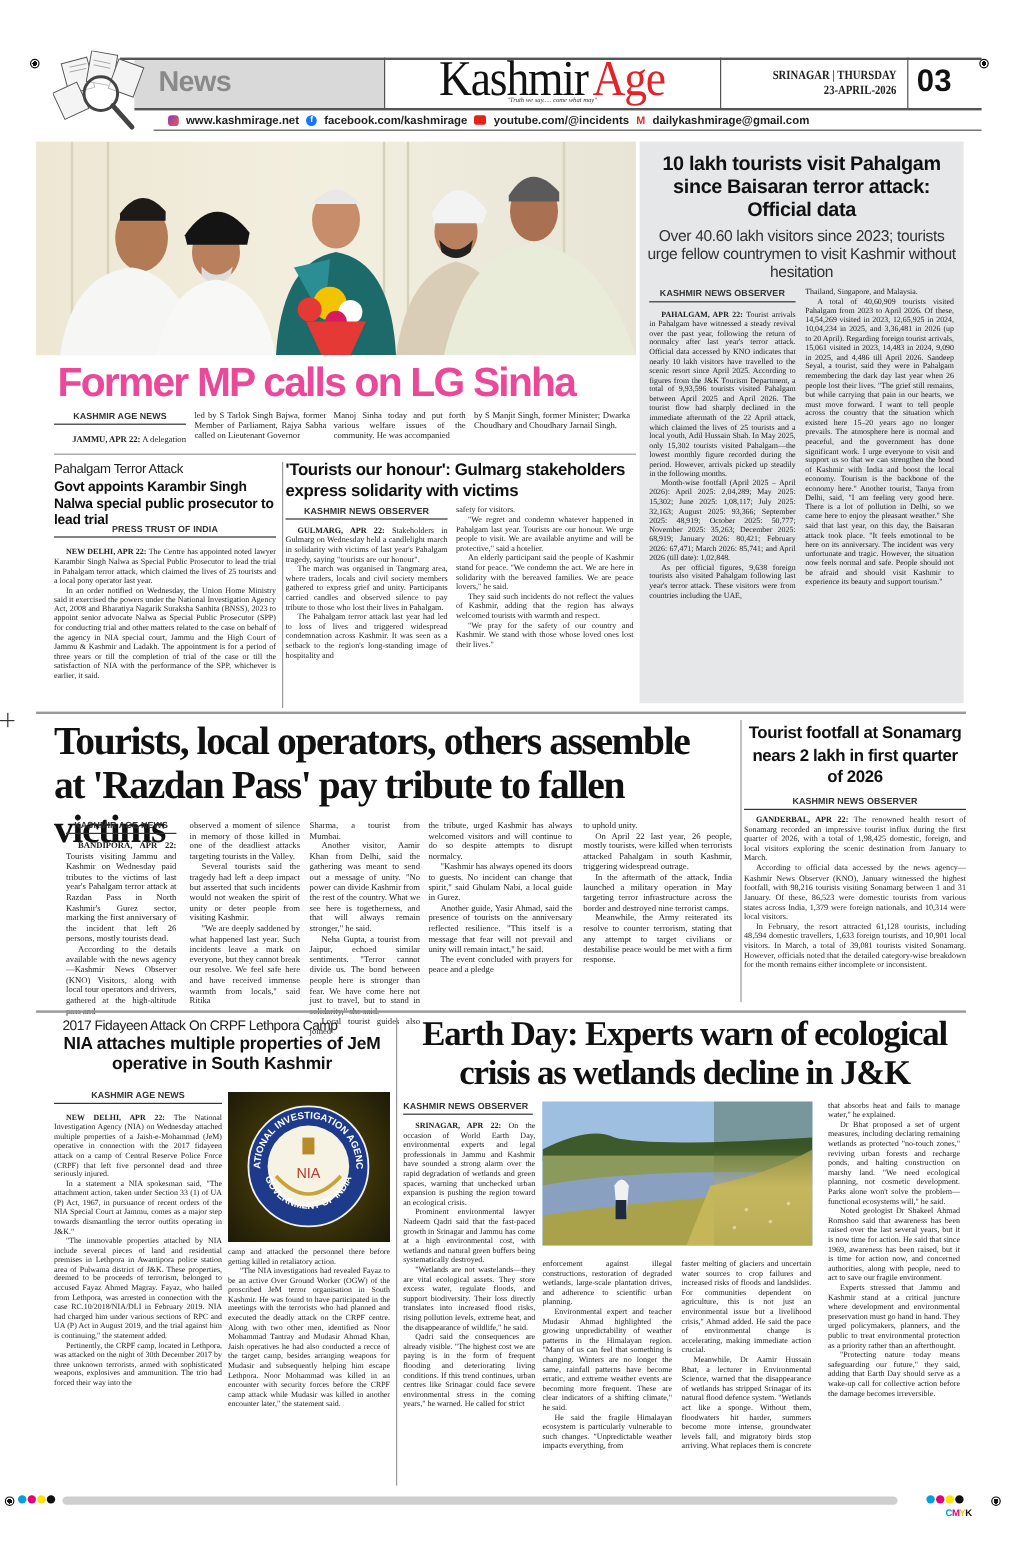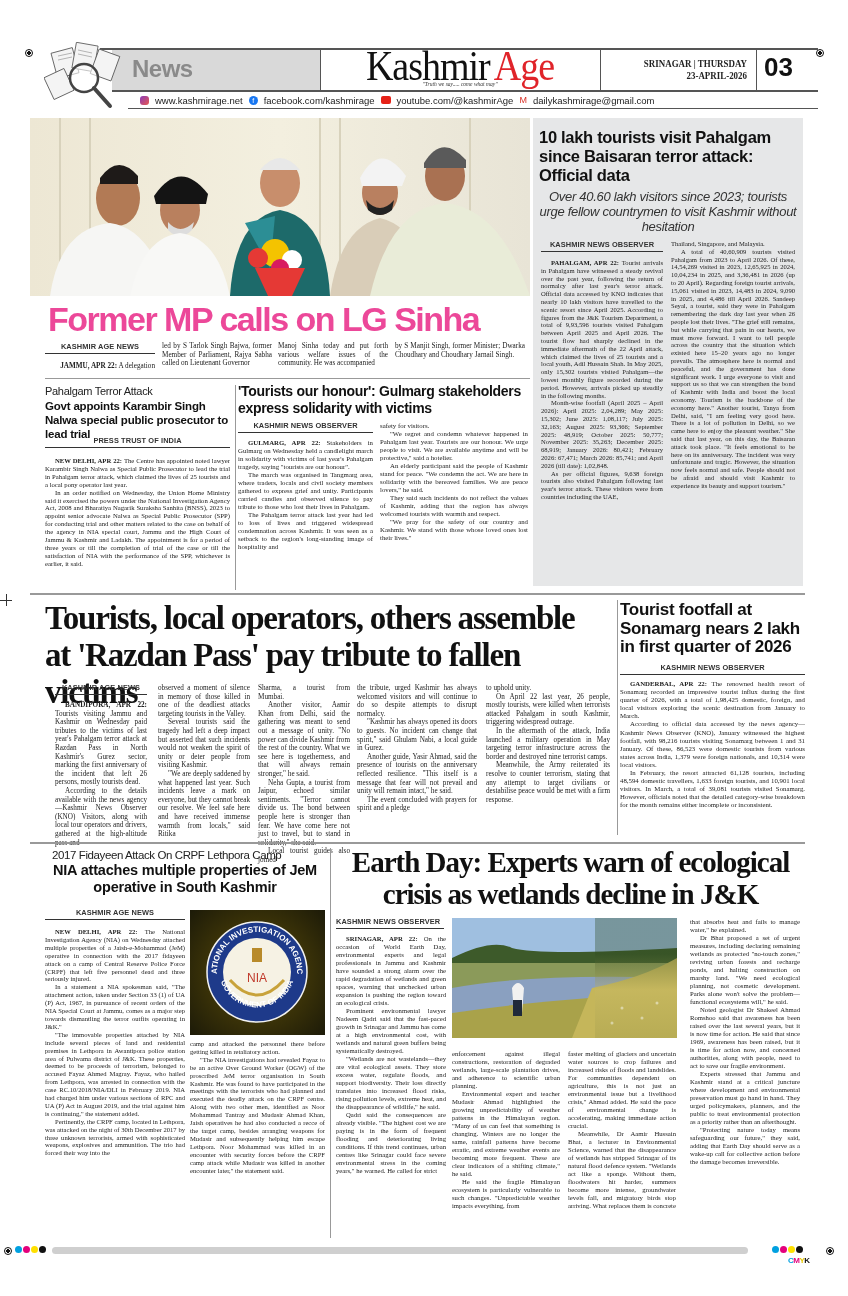--- a/index.html
+++ b/index.html
@@ -56,27 +56,27 @@
   <div class="abs serif" style="left:380px;top:81px;width:160px;text-align:center;font-size:5.5px;font-style:italic;color:#333;">"Truth we say..... come what may"</div>
   <div class="abs" style="left:600px;top:48px;width:1px;height:42px;background:#555;"></div>
   <div class="abs serif" style="left:612px;top:58px;width:135px;text-align:right;font-size:10.5px;font-weight:bold;color:#222;line-height:12px;transform:scaleX(0.85);transform-origin:right;">
     <div>SRINAGAR | THURSDAY</div>
     <div>23-APRIL-2026</div>
   </div>
   <div class="abs" style="left:756px;top:48px;width:1px;height:42px;background:#555;"></div>
   <div class="abs sans" style="left:764px;top:52px;font-size:26px;font-weight:bold;color:#111;">03</div>
   <div class="abs" style="left:112px;top:90px;width:706px;height:1.5px;background:#555;"></div>
 
-  <div class="abs sans" style="left:140px;top:93px;height:14px;display:flex;align-items:center;gap:6px;font-size:9.5px;font-weight:normal;color:#222;">
+  <div class="abs sans" style="left:140px;top:93px;height:14px;display:flex;align-items:center;gap:6px;font-size:9.5px;font-weight:bold;color:#222;">
     <span style="width:9px;height:9px;border-radius:3px;background:linear-gradient(135deg,#8a3ab9,#e95950);display:inline-block;"></span>
     <span>www.kashmirage.net</span>
     <span style="width:9px;height:9px;border-radius:50%;background:#1877f2;display:inline-block;color:#fff;font-size:7px;text-align:center;line-height:9px;">f</span>
     <span>facebook.com/kashmirage</span>
     <span style="width:10px;height:8px;border-radius:2px;background:#e62117;display:inline-block;"></span>
-    <span>youtube.com/@kashmirAge</span>
+    <span>youtube.com/@incidents</span>
     <span style="color:#d93025;font-size:9px;">M</span>
     <span>dailykashmirage@gmail.com</span>
   </div>
   <div class="abs" style="left:128px;top:108px;width:690px;height:1.2px;background:#555;"></div>
 </header>
 
 <div class="abs" style="left:30px;top:118px;width:500px;height:178px;background:linear-gradient(90deg,#ede7d4 0%,#f3efdf 50%,#e8e4d6 100%);overflow:hidden;">
   <svg width="500" height="178" viewBox="0 0 500 178">
     <g stroke="#d8d2bc" stroke-width="2">
         <line x1="30" y1="0" x2="30" y2="178"></line>
@@ -123,22 +123,22 @@
   <div class="abs body-text" style="left:45px;top:362px;width:110px;text-align:right;">
     <span class="dl">JAMMU, APR 22:</span> <span>A delegation</span>
   </div>
   <div class="abs body-text" style="left:162px;top:342px;width:110px;">led by S Tarlok Singh Bajwa, former Member of Parliament, Rajya Sabha called on Lieutenant Governor</div>
   <div class="abs body-text" style="left:278px;top:342px;width:110px;">Manoj Sinha today and put forth various welfare issues of the community. He was accompanied</div>
   <div class="abs body-text" style="left:395px;top:342px;width:130px;">by S Manjit Singh, former Minister; Dwarka Choudhary and Choudhary Jarnail Singh.</div>
 </article>
 <div class="hline" style="left:45px;top:378px;width:485px;background:#999;"></div>
 
 <aside class="abs" style="left:533px;top:118px;width:270px;height:468px;background:#e6e7e8;">
-  <h2 class="sans" style="margin:10px 6px 0;text-align:left;font-size:16.5px;line-height:19px;font-weight:bold;color:#111;letter-spacing:-0.3px;">10 lakh tourists visit Pahalgam since Baisaran terror attack: Official data</h2>
-  <div class="sans" style="margin:4px 6px 0;text-align:center;font-size:13px;line-height:15px;color:#333;letter-spacing:-0.3px;font-style:italic;">Over 40.60 lakh visitors since 2023; tourists urge fellow countrymen to visit Kashmir without hesitation</div>
+  <h2 class="sans" style="margin:10px 6px 0;text-align:center;font-size:16.5px;line-height:19px;font-weight:bold;color:#111;letter-spacing:-0.3px;">10 lakh tourists visit Pahalgam since Baisaran terror attack: Official data</h2>
+  <div class="sans" style="margin:4px 6px 0;text-align:center;font-size:13px;line-height:15px;color:#333;letter-spacing:-0.3px;">Over 40.60 lakh visitors since 2023; tourists urge fellow countrymen to visit Kashmir without hesitation</div>
   <div style="display:flex;gap:8px;margin:6px 8px 0;">
     <div style="width:122px;">
       <div class="byline" style="margin-bottom:7px;">KASHMIR NEWS OBSERVER</div>
       <div class="body-text" style="font-size:6.6px;line-height:7.8px;">
         <p><span class="dl">PAHALGAM, APR 22:</span> <span>Tourist arrivals in Pahalgam have witnessed a steady revival over the past year, following the return of normalcy after last year's terror attack. Official data accessed by KNO indicates that nearly 10 lakh visitors have travelled to the scenic resort since April 2025. According to figures from the J&amp;K Tourism Department, a total of 9,93,596 tourists visited Pahalgam between April 2025 and April 2026. The tourist flow had sharply declined in the immediate aftermath of the 22 April attack, which claimed the lives of 25 tourists and a local youth, Adil Hussain Shah. In May 2025, only 15,302 tourists visited Pahalgam—the lowest monthly figure recorded during the period. However, arrivals picked up steadily in the following months.</span></p>
         <p>Month-wise footfall (April 2025 – April 2026): April 2025: 2,04,289; May 2025: 15,302; June 2025: 1,08,117; July 2025: 32,163; August 2025: 93,366; September 2025: 48,919; October 2025: 50,777; November 2025: 35,263; December 2025: 68,919; January 2026: 80,421; February 2026: 67,471; March 2026: 85,741; and April 2026 (till date): 1,02,848.</p>
         <p>As per official figures, 9,638 foreign tourists also visited Pahalgam following last year's terror attack. These visitors were from countries including the UAE,</p>
       </div>
     </div>
     <div style="width:124px;" class="body-text">
@@ -197,33 +197,33 @@
   <div class="abs body-text" style="left:258px;top:684px;width:92px;">
     <div>Sharma, a tourist from Mumbai.</div>
     <p>Another visitor, Aamir Khan from Delhi, said the gathering was meant to send out a message of unity. "No power can divide Kashmir from the rest of the country. What we see here is togetherness, and that will always remain stronger," he said.</p>
     <p>Neha Gupta, a tourist from Jaipur, echoed similar sentiments. "Terror cannot divide us. The bond between people here is stronger than fear. We have come here not just to travel, but to stand in solidarity," she said.</p>
     <p>Local tourist guides also joined</p>
   </div>
   <div class="abs body-text" style="left:357px;top:684px;width:120px;">
     <div>the tribute, urged Kashmir has always welcomed visitors and will continue to do so despite attempts to disrupt normalcy.</div>
     <p>"Kashmir has always opened its doors to guests. No incident can change that spirit," said Ghulam Nabi, a local guide in Gurez.</p>
     <p>Another guide, Yasir Ahmad, said the presence of tourists on the anniversary reflected resilience. "This itself is a message that fear will not prevail and unity will remain intact," he said.</p>
-    <p>The event concluded with prayers for spirit and a pledge</p>
+    <p>The event concluded with prayers for peace and a pledge</p>
   </div>
   <div class="abs body-text" style="left:486px;top:684px;width:124px;">
     <div>to uphold unity.</div>
     <p>On April 22 last year, 26 people, mostly tourists, were killed when terrorists attacked Pahalgam in south Kashmir, triggering widespread outrage.</p>
     <p>In the aftermath of the attack, India launched a military operation in May targeting terror infrastructure across the border and destroyed nine terrorist camps.</p>
     <p>Meanwhile, the Army reiterated its resolve to counter terrorism, stating that any attempt to target civilians or destabilise peace would be met with a firm response.</p>
   </div>
 </article>
 <div class="vline" style="left:617px;top:600px;height:235px;"></div>
 
 <article>
-  <h3 class="abs sans" style="left:620px;top:601px;width:185px;font-size:17px;line-height:18.5px;font-weight:bold;color:#111;letter-spacing:-0.3px;">Tourist footfall at Sonamarg nears 2 lakh in first quarter of 2026</h3>
+  <h3 class="abs sans" style="left:620px;top:601px;width:185px;font-size:14px;line-height:18.5px;font-weight:bold;color:#111;letter-spacing:-0.3px;text-align:center;">Tourist footfall at Sonamarg nears 2 lakh in first quarter of 2026</h3>
   <div class="abs byline" style="left:620px;top:663px;width:185px;">KASHMIR NEWS OBSERVER</div>
   <div class="abs body-text" style="left:620px;top:680px;width:185px;font-size:6.8px;line-height:8.1px;">
     <p><span class="dl">GANDERBAL, APR 22:</span> <span>The renowned health resort of Sonamarg recorded an impressive tourist influx during the first quarter of 2026, with a total of 1,98,425 domestic, foreign, and local visitors exploring the scenic destination from January to March.</span></p>
     <p>According to official data accessed by the news agency—Kashmir News Observer (KNO), January witnessed the highest footfall, with 98,216 tourists visiting Sonamarg between 1 and 31 January. Of these, 86,523 were domestic tourists from various states across India, 1,379 were foreign nationals, and 10,314 were local visitors.</p>
     <p>In February, the resort attracted 61,128 tourists, including 48,594 domestic travellers, 1,633 foreign tourists, and 10,901 local visitors. In March, a total of 39,081 tourists visited Sonamarg. However, officials noted that the detailed category-wise breakdown for the month remains either incomplete or inconsistent.</p>
   </div>
 </article>
 <div class="hline" style="left:30px;top:842px;width:775px;height:2px;background:#999;"></div>
 
 <article>

